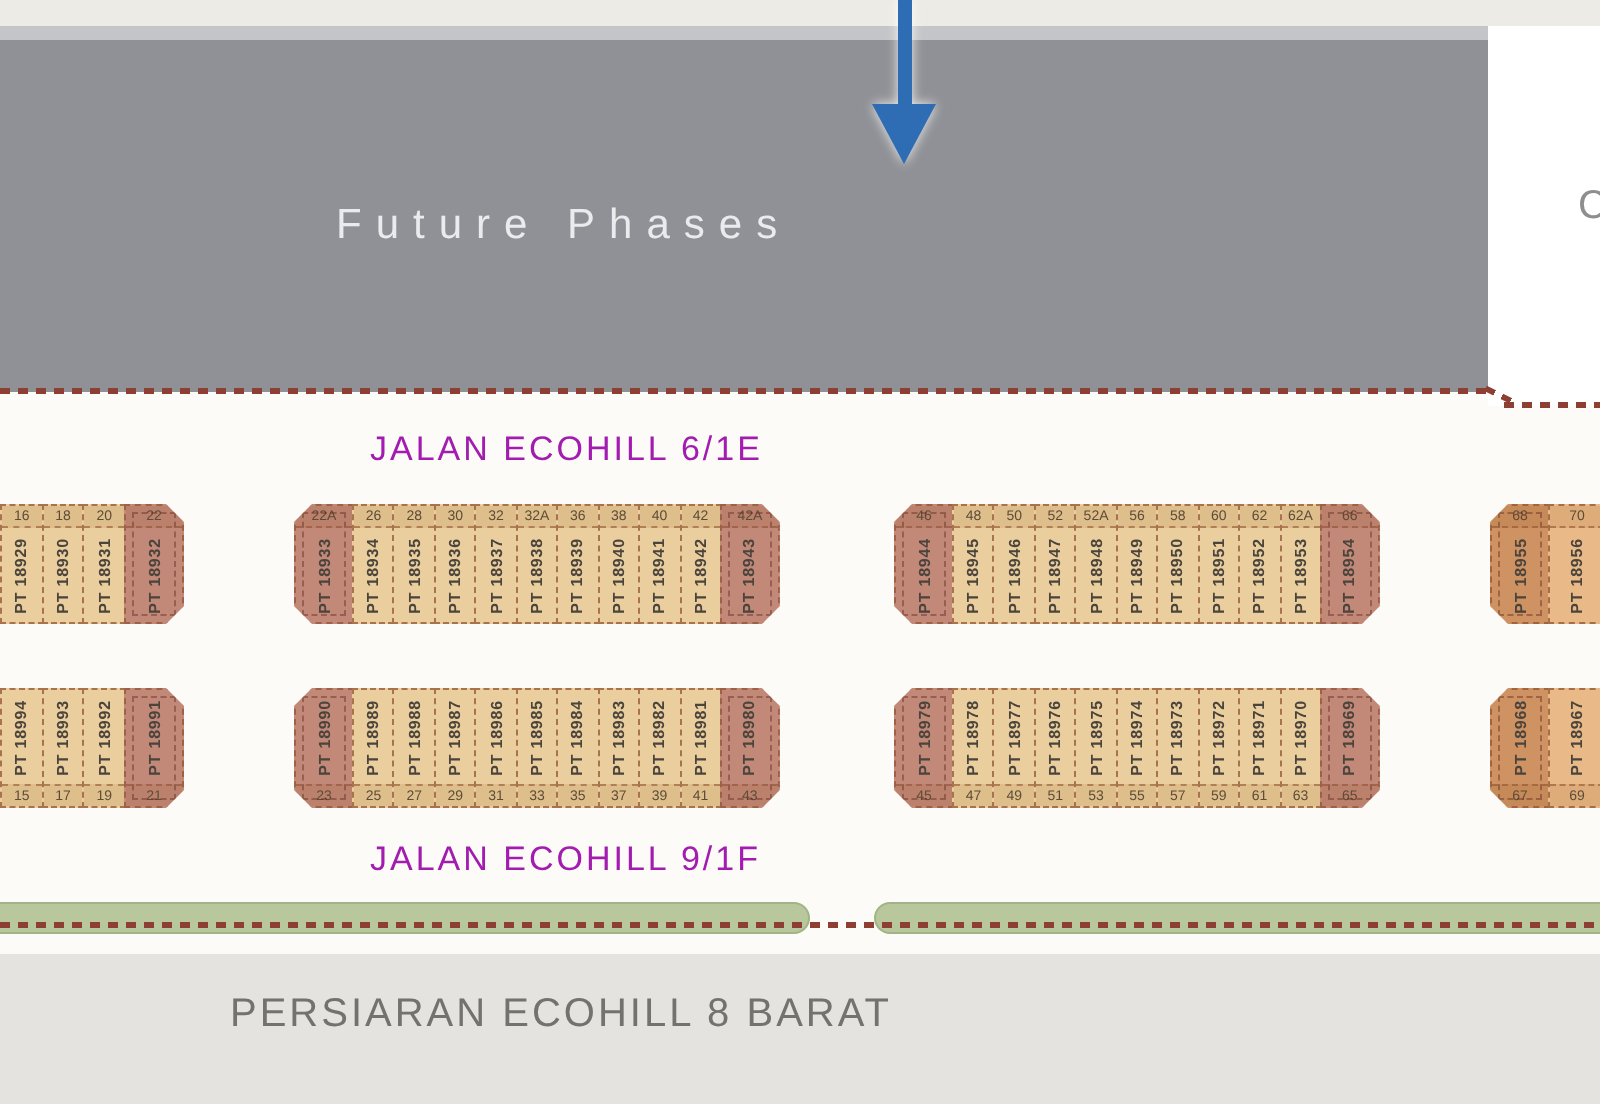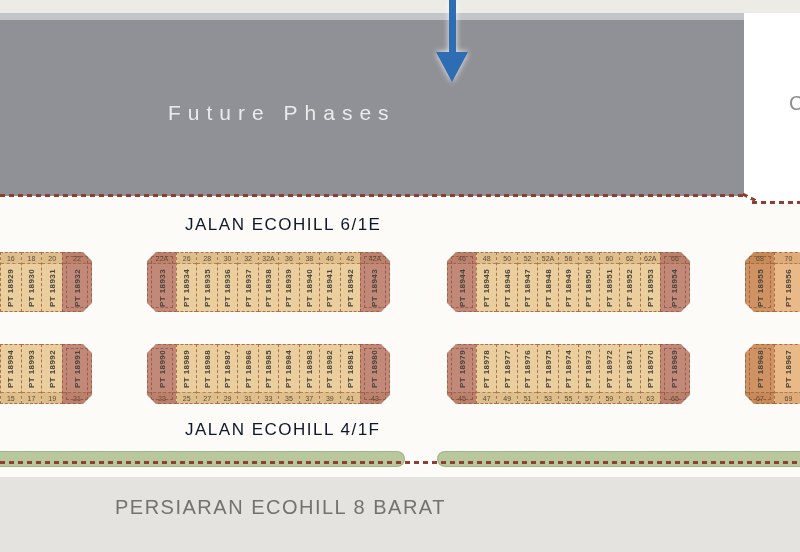--- a/index.html
+++ b/index.html
@@ -21,21 +21,21 @@
   
   .dash-red{
     position:absolute;height:3px;
     background:repeating-linear-gradient(90deg,#8e3f33 0 5px,transparent 5px 9px);
   }
   .dash-a{left:0;top:194px;width:745px;}
   .dash-b{left:752px;top:201px;width:48px;}
   .dash-c{left:742px;top:196px;width:15px;transform:rotate(26deg);}
   .dash-green{left:0;top:461px;width:800px;}
   
-  .street-label{position:absolute;color:#0f172a;font-size:17px;letter-spacing:1.5px;text-align:right;}
+  .street-label{position:absolute;color:#a21caf;font-size:17px;letter-spacing:1.5px;text-align:right;}
   .street-e{left:185px;top:215px;}
   .street-f{left:185px;top:420px;}
   .road-label{position:absolute;left:115px;top:496px;color:#74726c;font-size:20px;letter-spacing:1.5px;}
   
   .lot-group{position:absolute;display:flex;height:60px;}
   .g-ta{left:0;   width:92px; top:252px;}
   .g-tb{left:147px;width:243px;top:252px;}
   .g-tc{left:447px;width:243px;top:252px;}
   .g-td{left:745px;width:58px; top:252px;}
   .g-ba{left:0;   width:92px; top:344px;}
@@ -93,21 +93,21 @@
       <rect x="17" y="0" width="7" height="55" fill="#2e6db4"></rect>
       <polygon points="4,52 36,52 20,82" fill="#2e6db4"></polygon>
     </svg>
   </div>
 
   <div class="dash-red dash-a"></div>
   <div class="dash-red dash-c"></div>
   <div class="dash-red dash-b"></div>
 
   <div class="street-label street-e">JALAN ECOHILL 6/1E</div>
-  <div class="street-label street-f">JALAN ECOHILL 4/1F</div>
+  <div class="street-label street-f">JALAN ECOHILL 9/1F</div>
 
   <div class="lot-group g-ta">
       <div class="lot t-standard row-top">
         <div class="num">16</div>
         <div class="name">
           <span>PT 18929</span>
         </div>
       </div>
       <div class="lot t-standard row-top">
         <div class="num">18</div>

